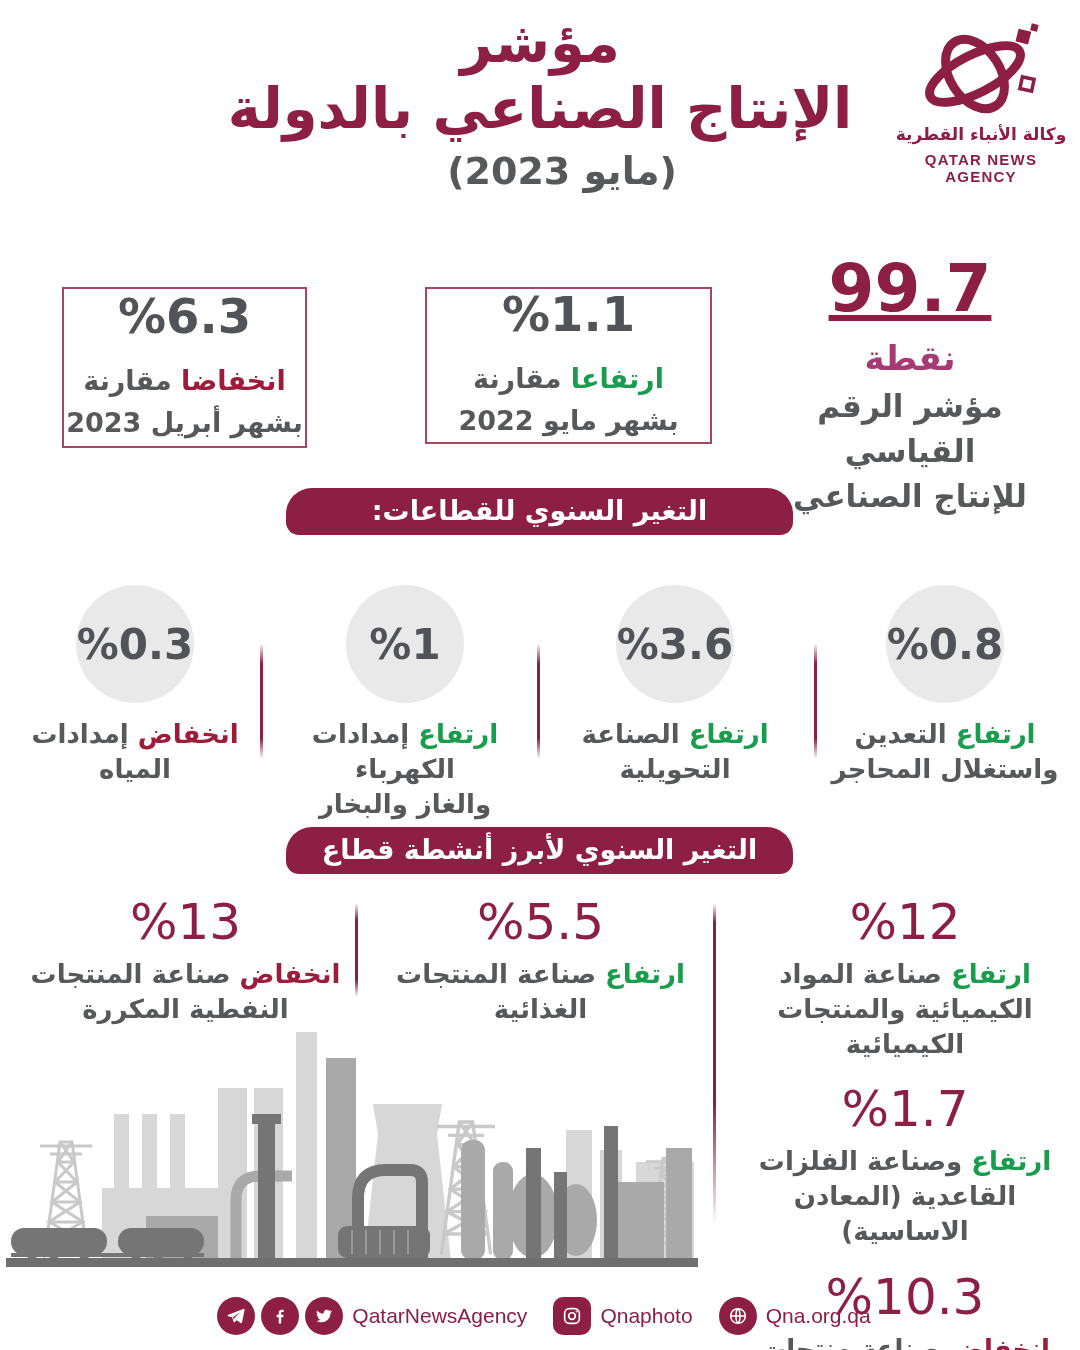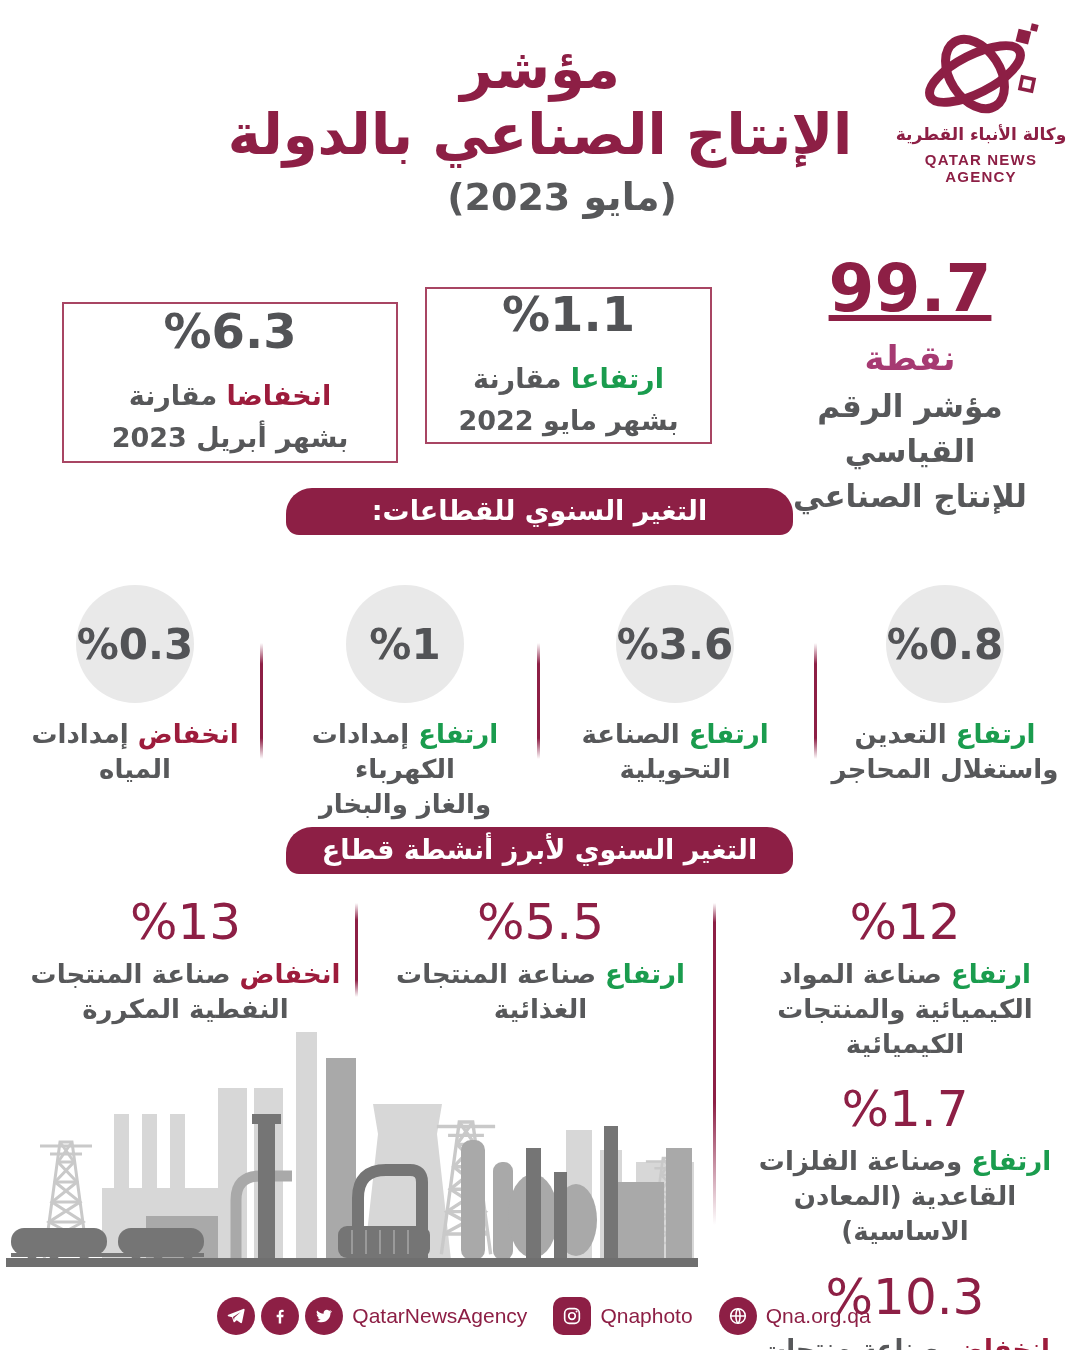--- a/index.html
+++ b/index.html
@@ -2,33 +2,33 @@
 <html lang="ar"><head>
 <meta charset="utf-8">
 <style>
   * { margin:0; padding:0; box-sizing:border-box; }
   html,body { background:#ffffff; }
   body { width:1080px; height:1350px; position:relative; overflow:hidden;
          font-family:"DejaVu Sans", sans-serif; }
   .page { position:absolute; inset:0; background:#ffffff; }
 
   
-  .title-block { position:absolute; top:36px; left:0; width:1080px; text-align:center; direction:rtl; }
+  .title-block { position:absolute; top:10px; left:0; width:1080px; text-align:center; direction:rtl; }
   .title-line { color:#8d1f45; font-size:56px; font-weight:700; line-height:1.17; }
   .subtitle { margin-top:8px; color:#57585a; font-size:38px; font-weight:700; direction:rtl;padding-left:44px; }
 
   .logo { position:absolute; top:22px; left:893px; width:176px; text-align:center; }
   .logo-ar { color:#8d1f45; font-size:17px; font-weight:700; direction:rtl; margin-top:2px; }
   .logo-en { color:#8d1f45; font-size:15px; font-weight:700; letter-spacing:1.2px; margin-top:7px;
              font-family:"Liberation Sans", sans-serif; }
 
   
   .stat-box { position:absolute; border:2px solid #a84563; background:#fff;
               display:flex; flex-direction:column; align-items:center; justify-content:center; }
-  .box-april { left:62px;  top:302px; width:336px; height:161px;align-items:center; }
+  .box-april { left:62px;  top:287px; width:245px; height:161px;align-items:center; }
   .box-may   { left:425px; top:287px; width:287px; height:157px; }
   .box-value { color:#525356; font-size:48px; font-weight:700; direction:ltr; line-height:1; }
   .box-label { margin-top:20px; color:#57585a; font-size:27px; font-weight:700; direction:rtl;
                text-align:center; line-height:1.55; }
   .kw-down { color:#9d1c3c; }
   .kw-up   { color:#1a9c4e; }
 
   .index-block { position:absolute; left:758px; top:256px; width:304px; text-align:center; }
   .index-value { color:#8d1f45; font-size:66px; font-weight:700; line-height:1; direction:ltr;text-decoration:underline; }
   .index-unit  { color:#a63a72; font-size:34px; font-weight:700; margin-top:16px; direction:rtl; }

